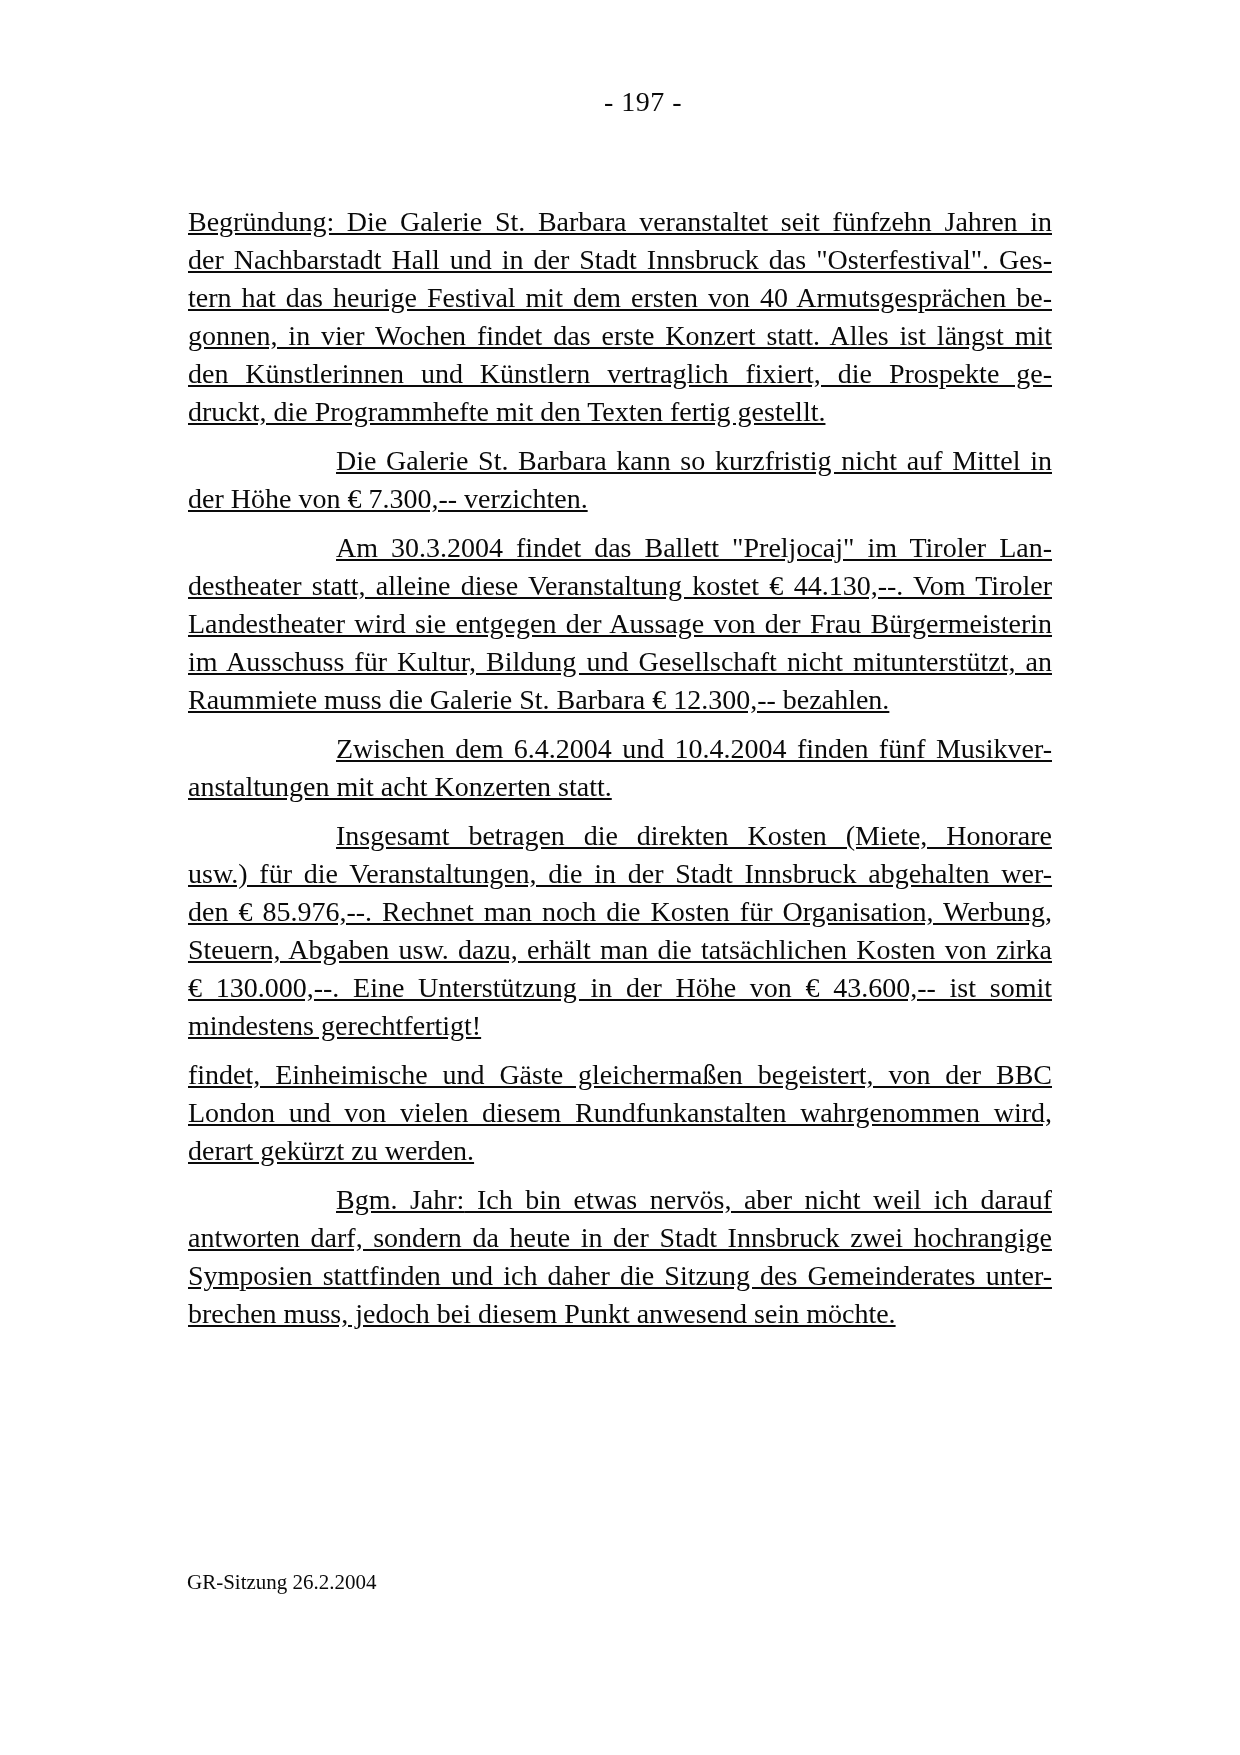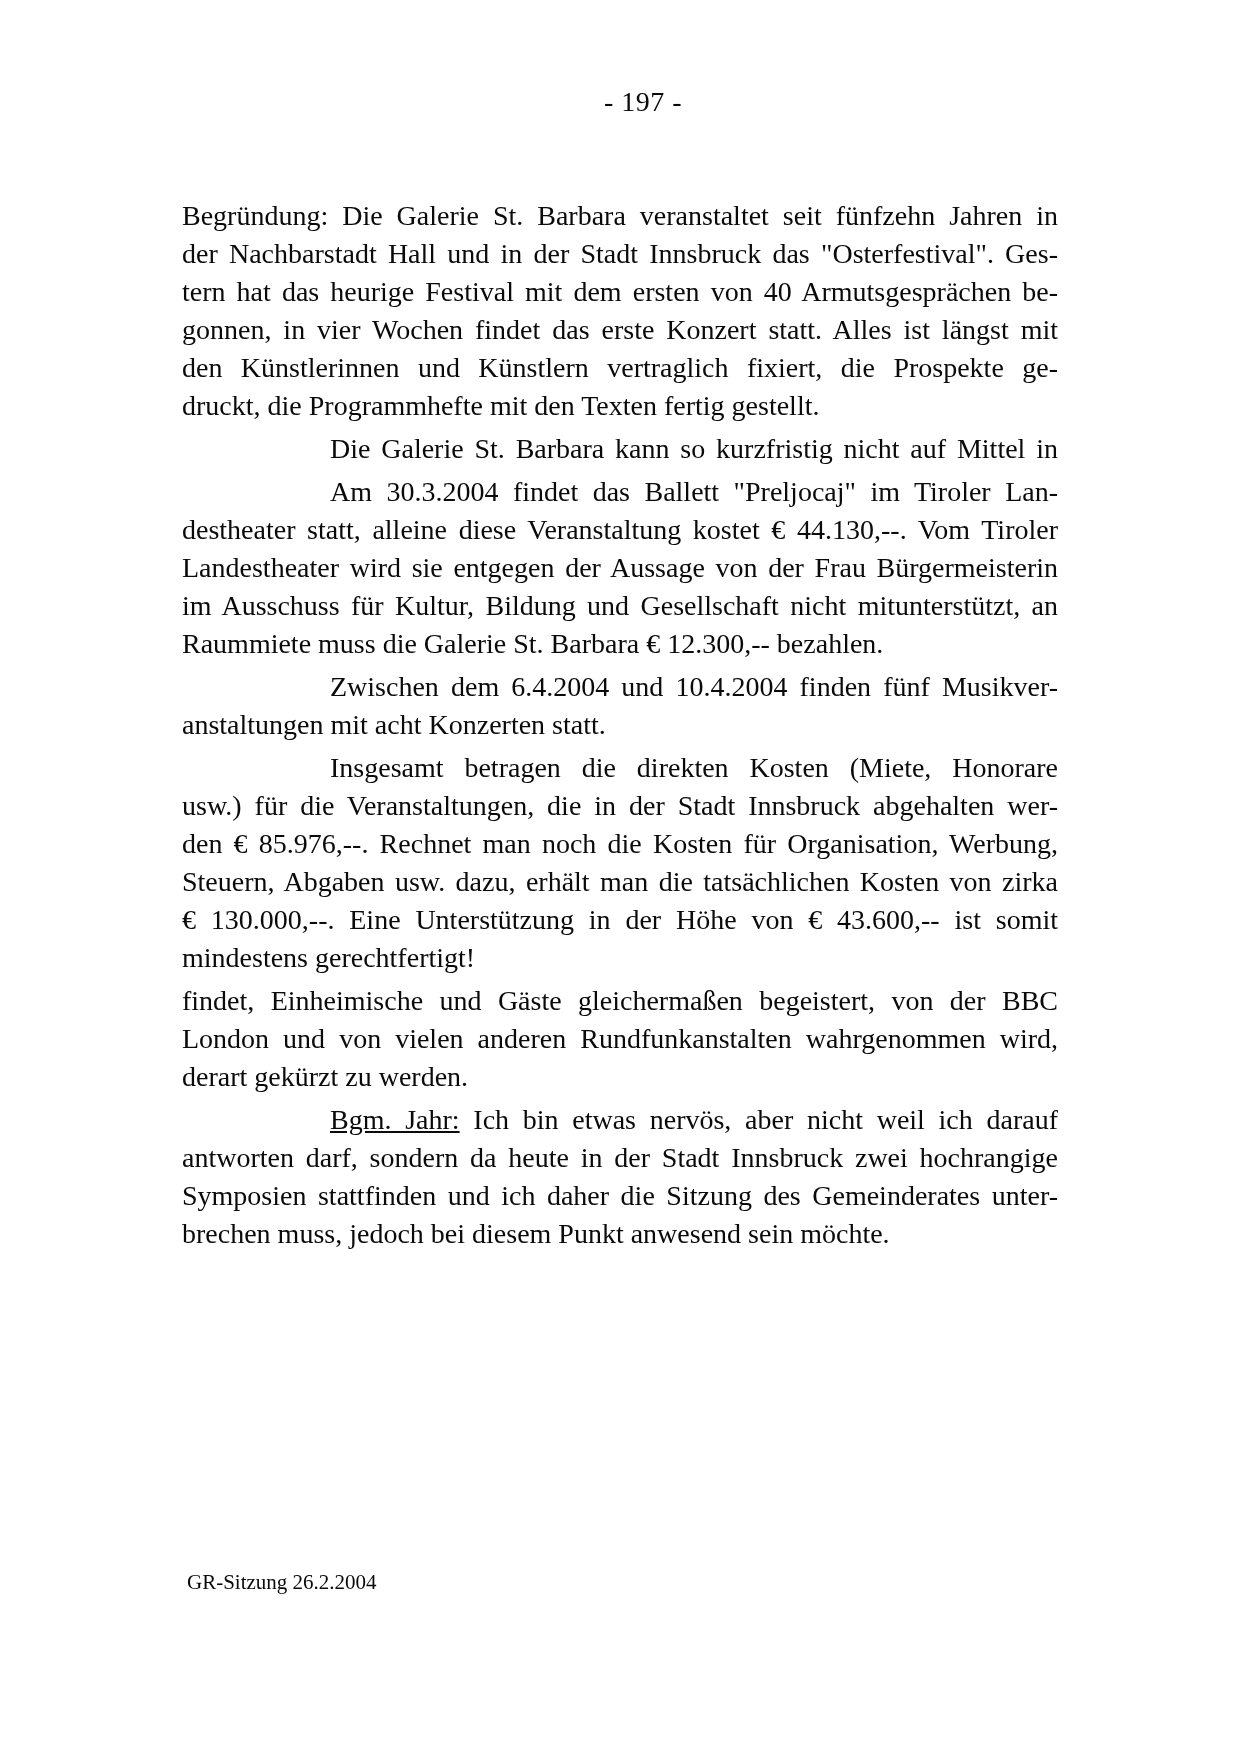--- a/index.html
+++ b/index.html
@@ -29,22 +29,23 @@
   }
   .body-text {
     position: absolute;
     top: 192px;
     left: 177px;
     width: 886px;
     font-size: 28px;
     line-height: 38px;
   }
   .paragraph {
-    margin: 5px;
+    margin: 11px;
     padding: 0;
+    text-decoration: underline;
   }
   .line {
     height: 38px;
     overflow: hidden;
     text-align: justify;
     text-align-last: justify;
     hyphens: none;
   }
   .line.last {
     text-align-last: left;
@@ -73,20 +74,21 @@
       <div class="paragraph">
         <div class="line">Begründung: Die Galerie St. Barbara veranstaltet seit fünfzehn Jahren in</div>
         <div class="line">der Nachbarstadt Hall und in der Stadt Innsbruck das "Osterfestival". Ges-</div>
         <div class="line">tern hat das heurige Festival mit dem ersten von 40 Armutsgesprächen be-</div>
         <div class="line">gonnen, in vier Wochen findet das erste Konzert statt. Alles ist längst mit</div>
         <div class="line">den Künstlerinnen und Künstlern vertraglich fixiert, die Prospekte ge-</div>
         <div class="line last">druckt, die Programmhefte mit den Texten fertig gestellt.</div>
       </div>
       <div class="paragraph">
         <div class="line indented">Die Galerie St. Barbara kann so kurzfristig nicht auf Mittel in</div>
+        <div class="line last">der Höhe von € 7.300,-- verzichten.</div>
       </div>
       <div class="paragraph">
         <div class="line indented">Am 30.3.2004 findet das Ballett "Preljocaj" im Tiroler Lan-</div>
         <div class="line">destheater statt, alleine diese Veranstaltung kostet € 44.130,--. Vom Tiroler</div>
         <div class="line">Landestheater wird sie entgegen der Aussage von der Frau Bürgermeisterin</div>
         <div class="line">im Ausschuss für Kultur, Bildung und Gesellschaft nicht mitunterstützt, an</div>
         <div class="line last">Raummiete muss die Galerie St. Barbara € 12.300,-- bezahlen.</div>
       </div>
       <div class="paragraph">
         <div class="line indented">Zwischen dem 6.4.2004 und 10.4.2004 finden fünf Musikver-</div>
@@ -95,21 +97,21 @@
       <div class="paragraph">
         <div class="line indented">Insgesamt betragen die direkten Kosten (Miete, Honorare</div>
         <div class="line">usw.) für die Veranstaltungen, die in der Stadt Innsbruck abgehalten wer-</div>
         <div class="line">den € 85.976,--. Rechnet man noch die Kosten für Organisation, Werbung,</div>
         <div class="line">Steuern, Abgaben usw. dazu, erhält man die tatsächlichen Kosten von zirka</div>
         <div class="line">€ 130.000,--. Eine Unterstützung in der Höhe von € 43.600,-- ist somit</div>
         <div class="line last">mindestens gerechtfertigt!</div>
       </div>
       <div class="paragraph">
         <div class="line">findet, Einheimische und Gäste gleichermaßen begeistert, von der BBC</div>
-        <div class="line">London und von vielen anderen Rundfunkanstalten wahrgenommen wird,</div>
+        <div class="line">London und von vielen diesem Rundfunkanstalten wahrgenommen wird,</div>
         <div class="line last">derart gekürzt zu werden.</div>
       </div>
       <div class="paragraph">
         <div class="line indented"><span class="underlined">Bgm. Jahr:</span> Ich bin etwas nervös, aber nicht weil ich darauf</div>
         <div class="line">antworten darf, sondern da heute in der Stadt Innsbruck zwei hochrangige</div>
         <div class="line">Symposien stattfinden und ich daher die Sitzung des Gemeinderates unter-</div>
         <div class="line last">brechen muss, jedoch bei diesem Punkt anwesend sein möchte.</div>
       </div>
     </div>
 

